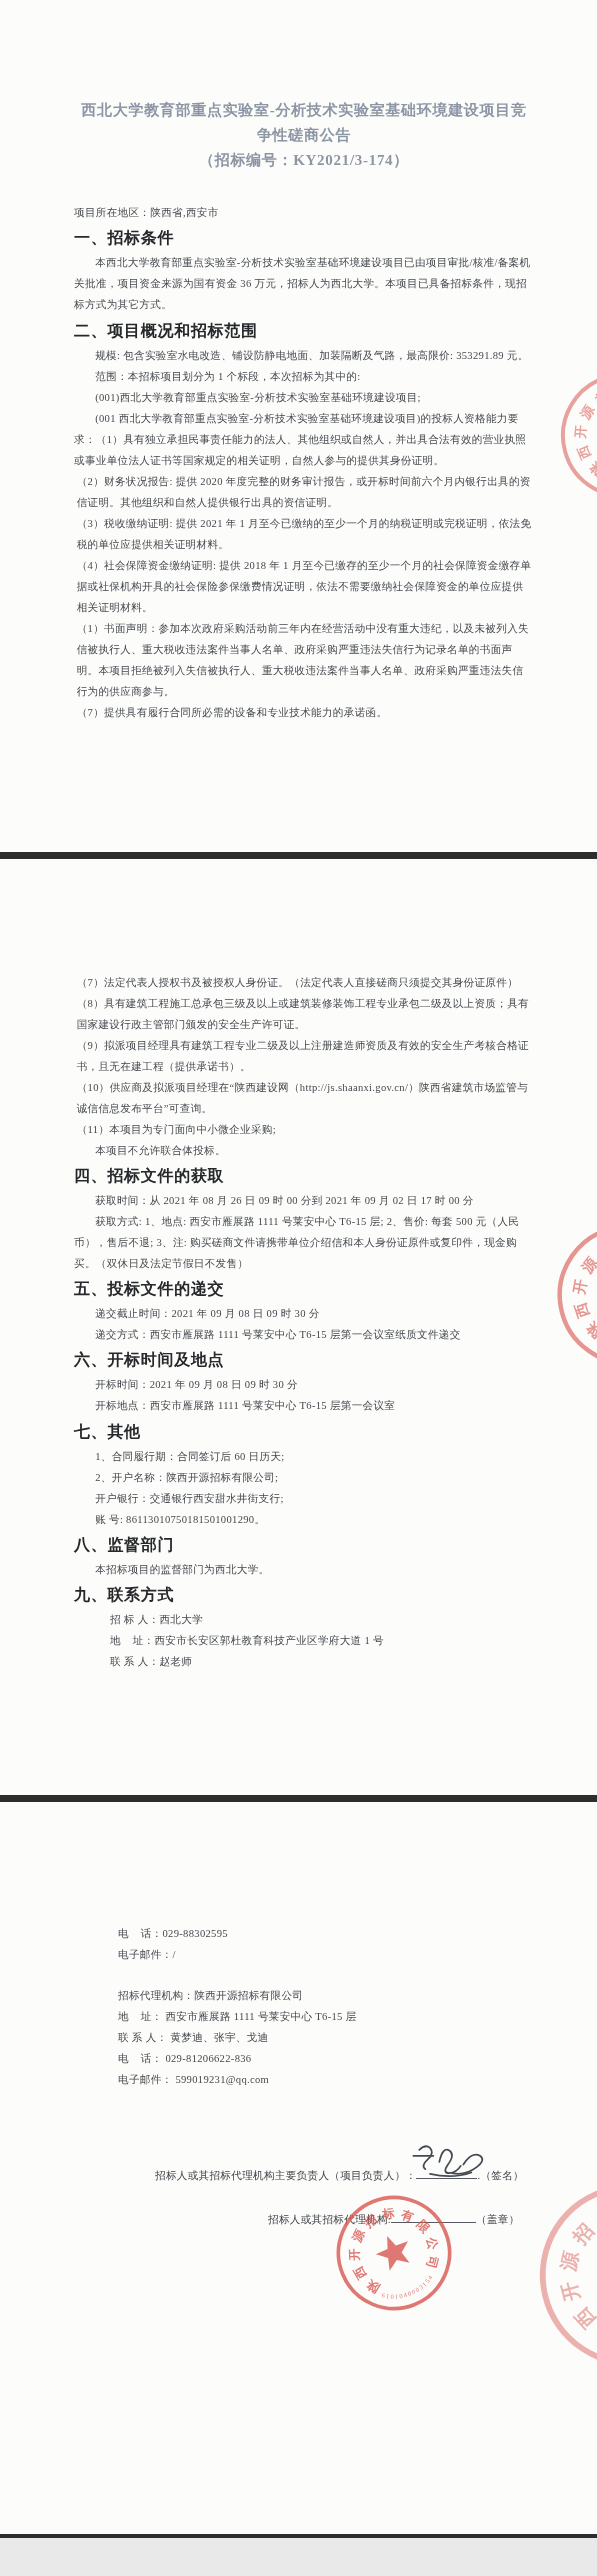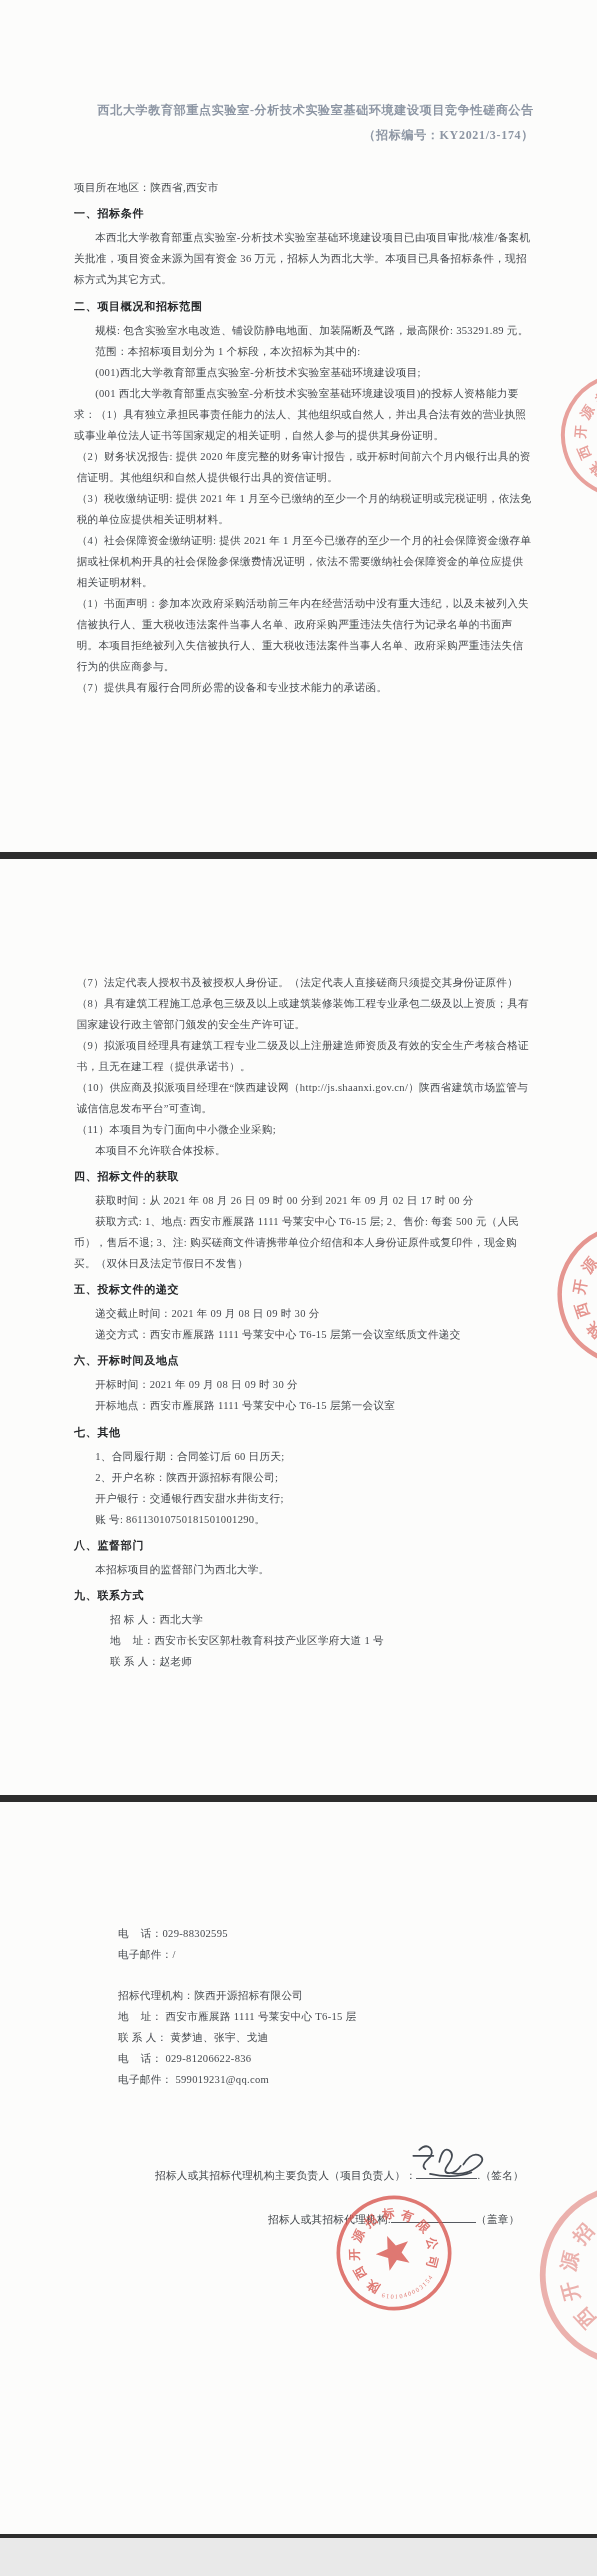--- a/index.html
+++ b/index.html
@@ -6,25 +6,25 @@
   #canvas{width:598px;margin:0 auto;background:#fcfcfb;font-family:"Liberation Serif","DejaVu Serif",serif;}
   .page{position:relative;width:598px;overflow:hidden;background:#fcfcfb;box-sizing:border-box;
         color:#45494e;font-size:10.6px;line-height:21px;letter-spacing:0.3px;}
   .page1{height:852px;padding:0 64px 0 74px;}
   .page2{height:936px;padding:113px 64px 0 74px;}
   .page3{height:732px;padding:121px 64px 0 74px;}
   .sep{width:598px;background:#2d2d2d;}
   .sep1{height:6.6px;}
   .sep2{height:7.3px;}
   .sep3{height:4.6px;}
-  .title{text-align:right;font-size:12px;line-height:25px;color:#8d96a4;letter-spacing:0.7px;font-weight:bold;}
+  .title{text-align:center;font-size:15px;line-height:25px;color:#8d96a4;letter-spacing:0.7px;font-weight:bold;}
   .title.first{margin-top:98px;}
   .loc{margin:29px 0 0 0;}
   p{margin:0;}
-  h2.sec{margin:3.3px 0 2px 0;font-size:11px;line-height:24px;color:#26282b;letter-spacing:0.7px;font-weight:bold;}
+  h2.sec{margin:3.3px 0 2px 0;font-size:16px;line-height:24px;color:#26282b;letter-spacing:0.7px;font-weight:bold;}
   .ind2{text-indent:2em;}
   .item{padding-left:2.7px;}
   .crow{margin-left:36px;white-space:pre-wrap;}
   .prow{margin-left:44px;white-space:pre-wrap;}
   .gap30{margin-top:20px;}
   .signrow{margin-top:73px;padding-left:81px;line-height:26.6px;white-space:nowrap;color:#3e4247;}
   .stamprow{margin-top:17.3px;padding-left:194px;line-height:26.6px;white-space:nowrap;color:#3e4247;}
   .uline{display:inline-block;border-bottom:1px solid #565a60;height:10px;vertical-align:baseline;}
   .sig-slot{position:relative;display:inline-block;width:61px;border-bottom:1px solid #565a60;height:10px;}
   .sig-svg{position:absolute;left:-6.6px;bottom:-4px;overflow:visible;}
@@ -45,21 +45,21 @@
     <p class="ind2">本西北大学教育部重点实验室-分析技术实验室基础环境建设项目已由项目审批/核准/备案机关批准，项目资金来源为国有资金 36 万元，招标人为西北大学。本项目已具备招标条件，现招标方式为其它方式。</p>
 
     <h2 class="sec">二、项目概况和招标范围</h2>
     <p class="ind2">规模: 包含实验室水电改造、铺设防静电地面、加装隔断及气路，最高限价: 353291.89 元。</p>
     <p class="ind2">范围：本招标项目划分为 1 个标段，本次招标为其中的:</p>
     <p class="ind2">(001)西北大学教育部重点实验室-分析技术实验室基础环境建设项目;</p>
 
     <p class="ind2">(001 西北大学教育部重点实验室-分析技术实验室基础环境建设项目)的投标人资格能力要求：（1）具有独立承担民事责任能力的法人、其他组织或自然人，并出具合法有效的营业执照或事业单位法人证书等国家规定的相关证明，自然人参与的提供其身份证明。</p>
     <p class="item">（2）财务状况报告: 提供 2020 年度完整的财务审计报告，或开标时间前六个月内银行出具的资信证明。其他组织和自然人提供银行出具的资信证明。</p>
     <p class="item">（3）税收缴纳证明: 提供 2021 年 1 月至今已缴纳的至少一个月的纳税证明或完税证明，依法免税的单位应提供相关证明材料。</p>
-    <p class="item">（4）社会保障资金缴纳证明: 提供 2021 年 1 月至今已缴存的至少一个月的社会保障资金缴存单据或社保机构开具的社会保险参保缴费情况证明，依法不需要缴纳社会保障资金的单位应提供相关证明材料。</p>
+    <p class="item">（4）社会保障资金缴纳证明: 提供 2018 年 1 月至今已缴存的至少一个月的社会保障资金缴存单据或社保机构开具的社会保险参保缴费情况证明，依法不需要缴纳社会保障资金的单位应提供相关证明材料。</p>
     <p class="item">（1）书面声明：参加本次政府采购活动前三年内在经营活动中没有重大违纪，以及未被列入失信被执行人、重大税收违法案件当事人名单、政府采购严重违法失信行为记录名单的书面声明。本项目拒绝被列入失信被执行人、重大税收违法案件当事人名单、政府采购严重违法失信行为的供应商参与。</p>
     <p class="item">（7）提供具有履行合同所必需的设备和专业技术能力的承诺函。</p>
 
     <div class="seal" style="left:557px;top:369px;">
         <svg width="133" height="133" viewBox="-100 -100 200 200" style="transform:rotate(-15deg);opacity:0.55;font-size:16px">
           <g fill="#d85850" font-family="&quot;Liberation Serif&quot;,serif">
             <circle r="91" fill="none" stroke="#d85850" stroke-width="6"></circle>
             <polygon points="0.0,-30.0 7.3,-10.1 28.5,-9.3 11.9,3.9 17.6,24.3 0.0,12.5 -17.6,24.3 -11.9,3.9 -28.5,-9.3 -7.3,-10.1"></polygon>
             <text transform="rotate(-126.0) translate(0,-58)" text-anchor="middle" font-size="20" font-weight="bold">陕</text>
             <text transform="rotate(-98.0) translate(0,-58)" text-anchor="middle" font-size="20" font-weight="bold">西</text>

